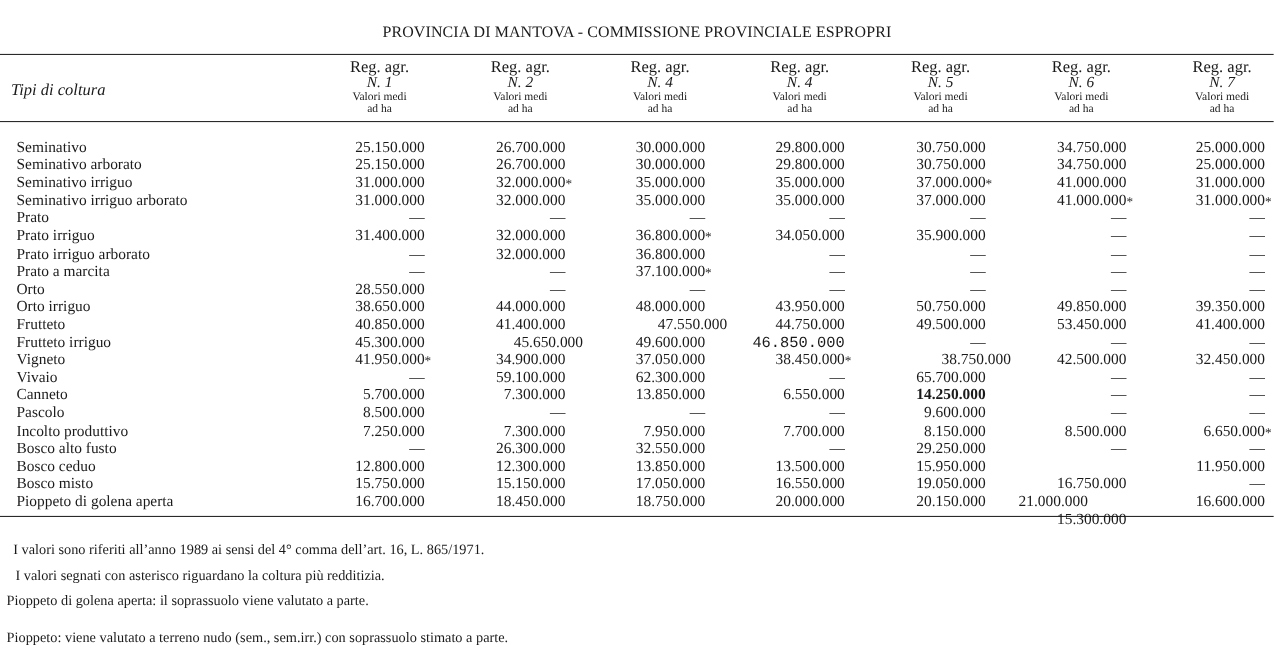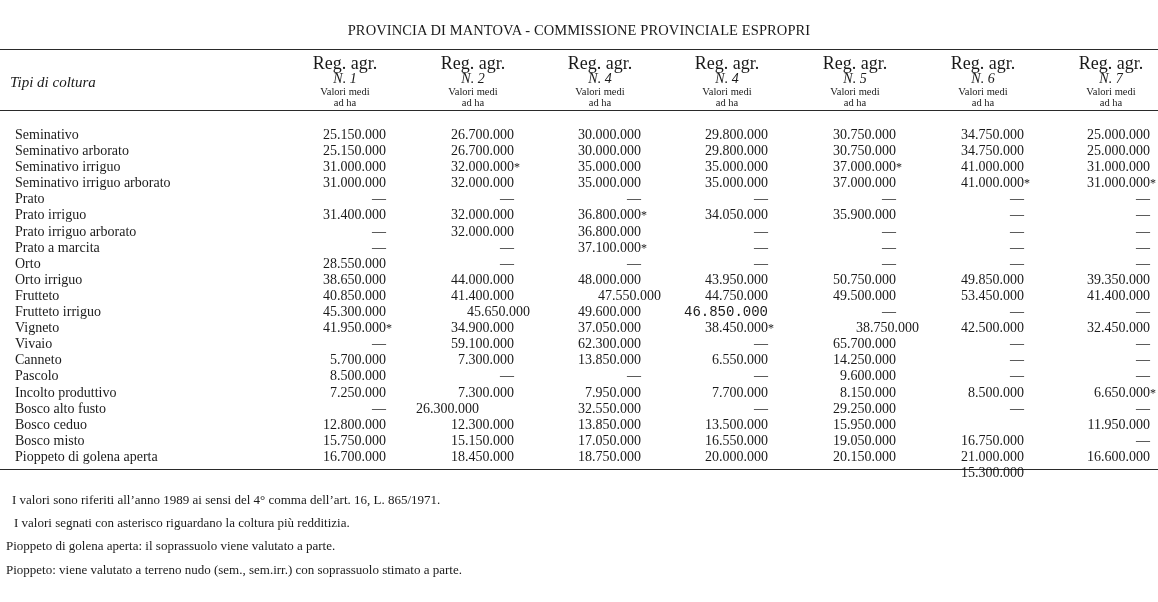--- a/index.html
+++ b/index.html
@@ -15,21 +15,21 @@
     .rule.top { top: 49px; }
     .rule.mid { top: 110px; }
     .rule.bot { top: 469px; }
 
     .hdr-label {
       position: absolute; top: 74px; left: 10px; font-size: 15px; font-style: italic;
     }
     .col-hdr {
       position: absolute; top: 54px; width: 120px; text-align: center; line-height: 1;
     }
-    .col-hdr .l1 { font-size: 18px; display: block; }
+    .col-hdr .l1 { font-size: 15px; display: block; }
     .col-hdr .l2 { font-size: 14px; font-style: italic; display: block; margin-top: 0px; }
     .col-hdr .l3, .col-hdr .l4 { font-size: 10.5px; display: block; line-height: 11px; }
 
     .rows { position: absolute; top: 127px; left: 0; width: 1158px; }
     .row { position: relative; height: 16.1px; font-size: 14px; line-height: 16px; }
     .row .name { position: absolute; left: 15px; white-space: nowrap; }
     .row .cell { position: absolute; width: 140px; text-align: right; white-space: nowrap; }
     .row .cell .v { display: inline-block; }
     .row .cell .star { display: inline-block; width: 7px; text-align: left; font-size: 12px; vertical-align: top; }
 
@@ -232,21 +232,21 @@
       <span class="cell" style="left: 763px;"><span class="v">65.700.000</span><span class="star"></span></span>
       <span class="cell" style="left: 891px;"><span class="v">—</span><span class="star"></span></span>
       <span class="cell" style="left: 1017px;"><span class="v">—</span><span class="star"></span></span>
     </div>
     <div class="row">
       <span class="name">Canneto</span>
       <span class="cell" style="left: 253px;"><span class="v">5.700.000</span><span class="star"></span></span>
       <span class="cell" style="left: 381px;"><span class="v">7.300.000</span><span class="star"></span></span>
       <span class="cell" style="left: 508px;"><span class="v">13.850.000</span><span class="star"></span></span>
       <span class="cell" style="left: 635px;"><span class="v">6.550.000</span><span class="star"></span></span>
-      <span class="cell" style="left: 763px;"><span class="v">14.250.000</span><span class="star"></span></span>
+      <span class="cell" style="left: 763px; font-weight: bold;"><span class="v">14.250.000</span><span class="star"></span></span>
       <span class="cell" style="left: 891px;"><span class="v">—</span><span class="star"></span></span>
       <span class="cell" style="left: 1017px;"><span class="v">—</span><span class="star"></span></span>
     </div>
     <div class="row">
       <span class="name">Pascolo</span>
       <span class="cell" style="left: 253px;"><span class="v">8.500.000</span><span class="star"></span></span>
       <span class="cell" style="left: 381px;"><span class="v">—</span><span class="star"></span></span>
       <span class="cell" style="left: 508px;"><span class="v">—</span><span class="star"></span></span>
       <span class="cell" style="left: 635px;"><span class="v">—</span><span class="star"></span></span>
       <span class="cell" style="left: 763px;"><span class="v">9.600.000</span><span class="star"></span></span>
@@ -259,21 +259,21 @@
       <span class="cell" style="left: 381px;"><span class="v">7.300.000</span><span class="star"></span></span>
       <span class="cell" style="left: 508px;"><span class="v">7.950.000</span><span class="star"></span></span>
       <span class="cell" style="left: 635px;"><span class="v">7.700.000</span><span class="star"></span></span>
       <span class="cell" style="left: 763px;"><span class="v">8.150.000</span><span class="star"></span></span>
       <span class="cell" style="left: 891px;"><span class="v">8.500.000</span><span class="star"></span></span>
       <span class="cell" style="left: 1017px;"><span class="v">6.650.000</span><span class="star">*</span></span>
     </div>
     <div class="row">
       <span class="name">Bosco alto fusto</span>
       <span class="cell" style="left: 253px;"><span class="v">—</span><span class="star"></span></span>
-      <span class="cell" style="left: 381px; text-align: center;"><span class="v">26.300.000</span><span class="star"></span></span>
+      <span class="cell" style="left: 381px;"><span class="v">26.300.000</span><span class="star"></span></span>
       <span class="cell" style="left: 508px;"><span class="v">32.550.000</span><span class="star"></span></span>
       <span class="cell" style="left: 635px;"><span class="v">—</span><span class="star"></span></span>
       <span class="cell" style="left: 763px;"><span class="v">29.250.000</span><span class="star"></span></span>
       <span class="cell" style="left: 891px;"><span class="v">—</span><span class="star"></span></span>
       <span class="cell" style="left: 1017px;"><span class="v">—</span><span class="star"></span></span>
     </div>
     <div class="row">
       <span class="name">Bosco ceduo</span>
       <span class="cell" style="left: 253px;"><span class="v">12.800.000</span><span class="star"></span></span>
       <span class="cell" style="left: 381px;"><span class="v">12.300.000</span><span class="star"></span></span>
@@ -293,23 +293,23 @@
       <span class="cell" style="left: 891px; text-align: right;"><span class="v">16.750.000</span><span class="star"></span></span>
       <span class="cell" style="left: 1017px;"><span class="v">—</span><span class="star"></span></span>
     </div>
     <div class="row">
       <span class="name">Pioppeto di golena aperta</span>
       <span class="cell" style="left: 253px;"><span class="v">16.700.000</span><span class="star"></span></span>
       <span class="cell" style="left: 381px;"><span class="v">18.450.000</span><span class="star"></span></span>
       <span class="cell" style="left: 508px;"><span class="v">18.750.000</span><span class="star"></span></span>
       <span class="cell" style="left: 635px;"><span class="v">20.000.000</span><span class="star"></span></span>
       <span class="cell" style="left: 763px;"><span class="v">20.150.000</span><span class="star"></span></span>
-      <span class="cell" style="left: 891px;"><span class="v">21.000.000</span><span class="star"></span></span>
+      <span class="cell" style="left: 891px; text-align: center;"><span class="v">21.000.000</span><span class="star"></span></span>
       <span class="cell" style="left: 1017px;"><span class="v">16.600.000</span><span class="star"></span></span>
     </div>
   </div>
 
 <div class="notes">
   <div class="note" style="top:0px; left:12px;">I valori sono riferiti all’anno 1989 ai sensi del 4° comma dell’art. 16, L. 865/1971.</div>
   <div class="note" style="top:23px; left:14px;">I valori segnati con asterisco riguardano la coltura più redditizia.</div>
   <div class="note" style="top:46px; left:6px;">Pioppeto di golena aperta: il soprassuolo viene valutato a parte.</div>
-  <div class="note" style="top:70px; left:6px;">Pioppeto: viene valutato a terreno nudo (sem., sem.irr.) con soprassuolo stimato a parte.</div>
+  <div class="note" style="top:80px; left:6px;">Pioppeto: viene valutato a terreno nudo (sem., sem.irr.) con soprassuolo stimato a parte.</div>
 </div>
 
 </body></html>

